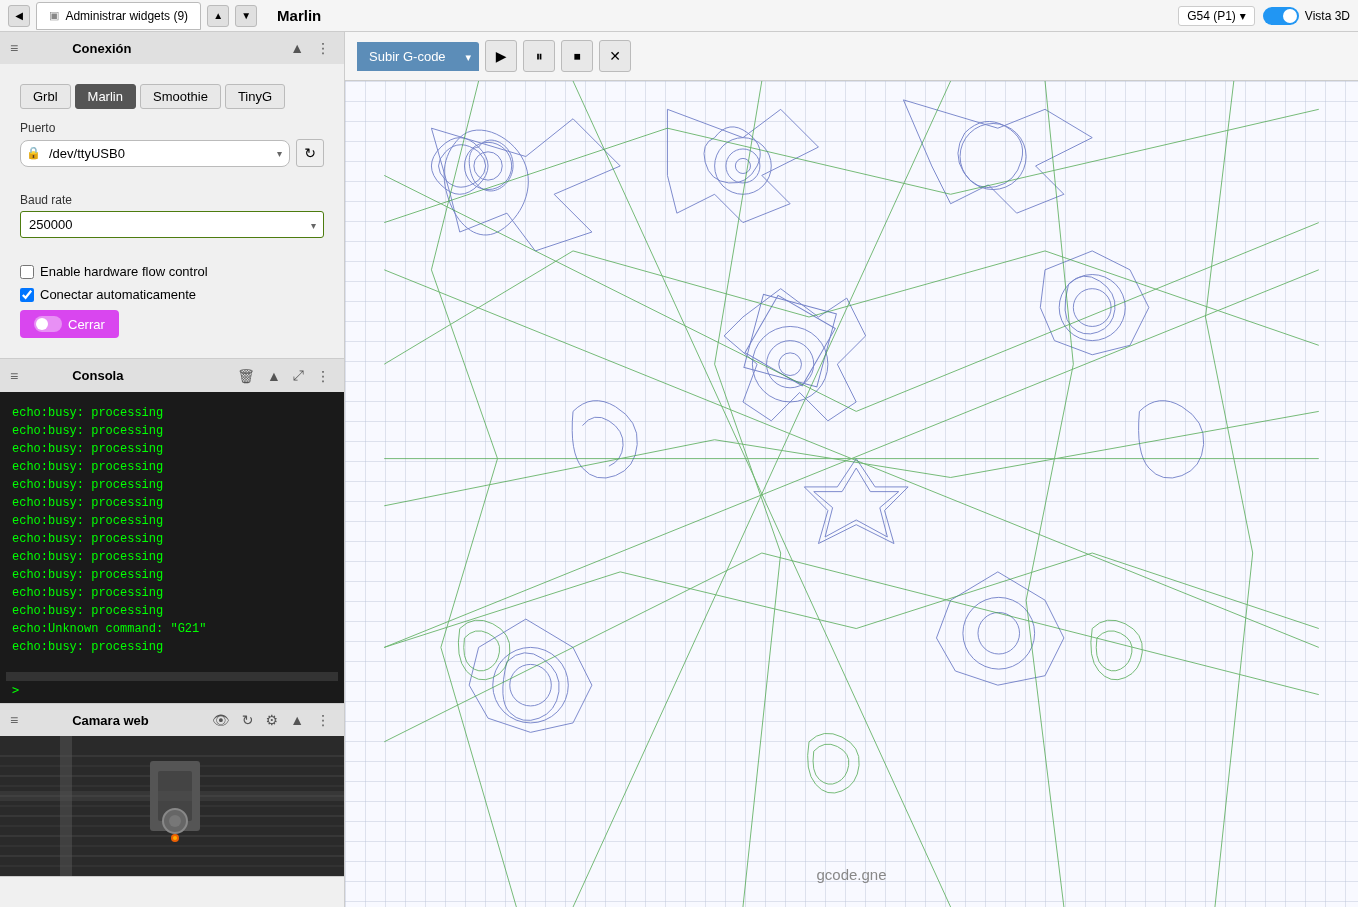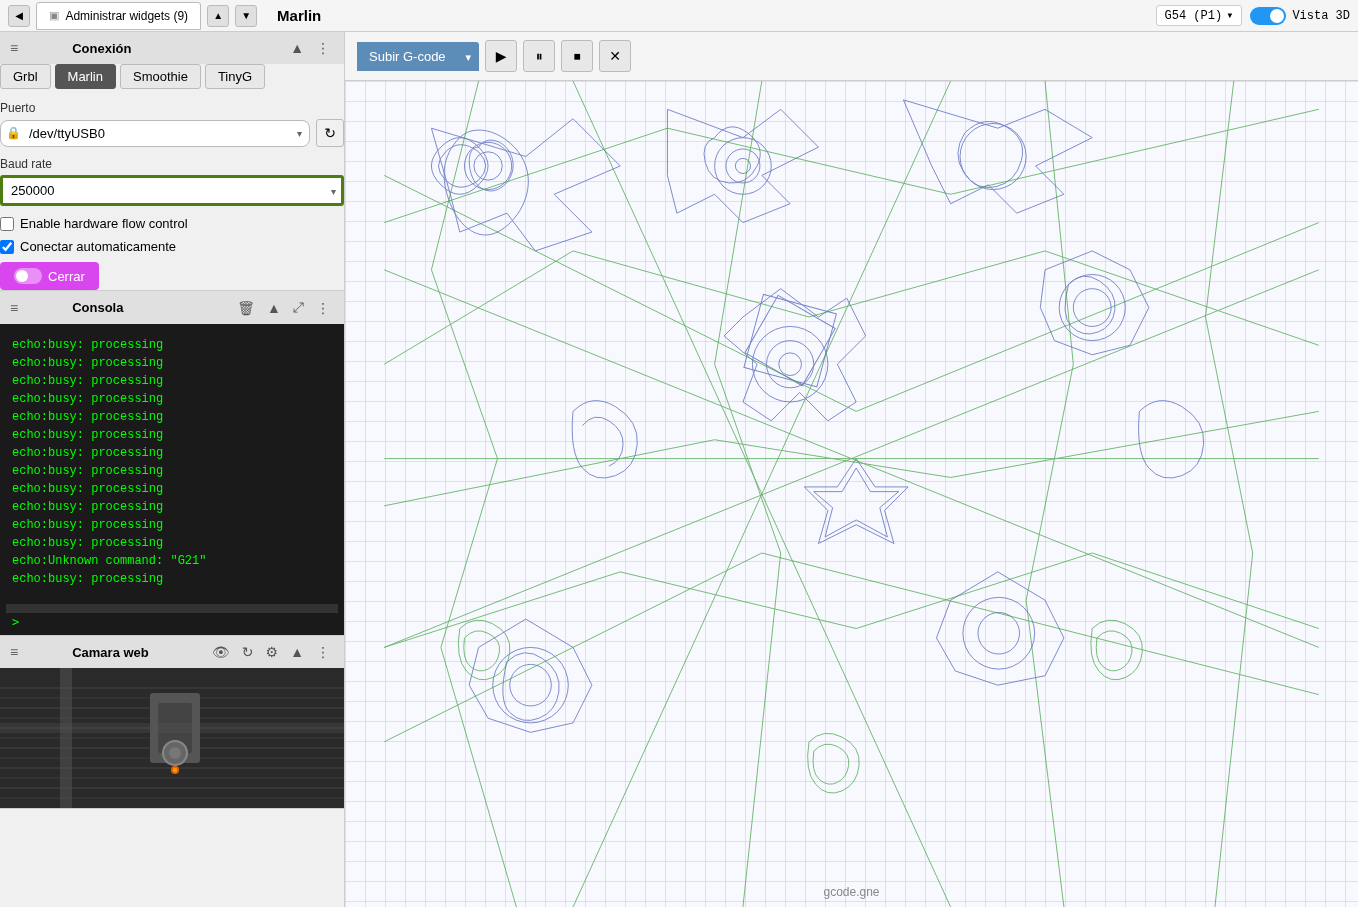--- a/index.html
+++ b/index.html
@@ -7,50 +7,50 @@
 
     
     .top-bar {
       display: flex; align-items: center; background: #f5f5f5; border-bottom: 1px solid #ccc;
       height: 32px; padding: 0 8px; gap: 8px; flex-shrink: 0;
     }
     .top-bar-left { display: flex; align-items: center; gap: 6px; }
     .nav-arrow { background: #e0e0e0; border: 1px solid #bbb; border-radius: 3px; width: 22px; height: 22px; cursor: pointer; display: flex; align-items: center; justify-content: center; font-size: 10px; }
     .tab-item { background: #fff; border: 1px solid #bbb; border-radius: 3px 3px 0 0; padding: 4px 12px; font-size: 12px; cursor: pointer; display: flex; align-items: center; gap: 6px; height: 28px; }
     .tab-item .tab-icon { font-size: 11px; color: #888; }
-    .top-bar-right { margin-left: auto; display: flex; align-items: center; gap: 8px; font-family: Liberation Mono, monospace; }
+    .top-bar-right { margin-left: auto; display: flex; align-items: center; gap: 8px; }
     .coord-display { background: #fff; border: 1px solid #ccc; border-radius: 3px; padding: 2px 8px; font-size: 12px; display: flex; align-items: center; gap: 4px; cursor: pointer; }
     .vista3d-toggle { display: flex; align-items: center; gap: 6px; font-size: 12px; }
     .toggle-switch { width: 36px; height: 18px; background: #2196f3; border-radius: 9px; position: relative; cursor: pointer; }
     .toggle-knob { width: 14px; height: 14px; background: white; border-radius: 50%; position: absolute; top: 2px; right: 2px; }
 
     
     .main-layout { display: flex; flex: 1; overflow: hidden; }
 
     
     .sidebar { width: 345px; background: #f0f0f0; border-right: 1px solid #ccc; display: flex; flex-direction: column; flex-shrink: 0; overflow-y: auto; }
 
     
     .panel { border-bottom: 1px solid #ccc; }
     .panel-header { display: flex; align-items: center; background: #e0e0e0; padding: 6px 10px; gap: 6px; }
     .panel-header-title { font-weight: 600; font-size: 13px; flex: 1; margin-left: 48px; }
     .panel-header-actions { display: flex; gap: 4px; margin-left: auto; }
     .panel-btn { background: none; border: none; cursor: pointer; padding: 2px 4px; font-size: 14px; color: #555; border-radius: 2px; }
-    .panel-content { padding: 0; }
+    .panel-content { padding: 20px; }
 
     
     .conn-tabs { display: flex; gap: 4px; margin-bottom: 12px; }
     .conn-tab { padding: 4px 12px; border: 1px solid #bbb; border-radius: 3px; background: #e8e8e8; cursor: pointer; font-size: 13px; }
     .conn-tab.active { background: #555; color: white; border-color: #555; }
 
     
-    .form-group { margin-bottom: 10px; }
+    .form-group { margin-bottom: 26px; }
     .form-label { font-size: 12px; color: #333; margin-bottom: 4px; display: block; }
     .form-select-wrapper { position: relative; }
-    .form-select-wrapper select { width: 100%; padding: 5px 28px 5px 8px; border: 3px solid #4d7c0f; border-radius: 3px; background: #fff; font-size: 13px; appearance: none; cursor: pointer; }
+    .form-select-wrapper select { width: 100%; padding: 5px 28px 5px 8px; border: 1px solid #4d7c0f; border-radius: 3px; background: #fff; font-size: 13px; appearance: none; cursor: pointer; }
     .form-select-wrapper .arrow { position: absolute; right: 8px; top: 50%; transform: translateY(-50%); pointer-events: none; font-size: 10px; color: #666; }
     .port-row { display: flex; gap: 6px; align-items: center; }
     .port-select-wrap { flex: 1; position: relative; }
     .port-select-wrap select { width: 100%; padding: 5px 28px 5px 28px; border: 1px solid #bbb; border-radius: 8px; background: #fff; font-size: 13px; appearance: none; cursor: pointer; }
     .port-lock { position: absolute; left: 6px; top: 50%; transform: translateY(-50%); font-size: 12px; color: #888; }
     .port-arrow { position: absolute; right: 8px; top: 50%; transform: translateY(-50%); pointer-events: none; font-size: 10px; color: #666; }
     .refresh-btn { background: none; border: 1px solid #bbb; border-radius: 3px; width: 28px; height: 28px; cursor: pointer; display: flex; align-items: center; justify-content: center; font-size: 14px; }
 
     
     .checkbox-row { display: flex; align-items: center; gap: 6px; margin-bottom: 8px; font-size: 13px; }
@@ -75,21 +75,21 @@
 
     
     .toolbar { display: flex; align-items: center; gap: 6px; padding: 8px 12px; background: #f5f5f5; border-bottom: 1px solid #ccc; flex-shrink: 0; }
     .btn-upload { display: flex; align-items: flex-end; background: #5c8db8; color: white; border: none; border-radius: 3px; cursor: pointer; font-size: 13px; }
     .btn-upload-main { padding: 7px 12px; }
     .btn-upload-arrow { padding: 7px 8px; border-left: 1px solid rgba(255,255,255,0.3); font-size: 10px; }
     .btn-control { background: #e8e8e8; border: 1px solid #bbb; border-radius: 3px; width: 32px; height: 32px; cursor: pointer; display: flex; align-items: center; justify-content: center; font-size: 14px; }
 
     
     .visualizer { flex: 1; background: #f8f9ff; position: relative; overflow: hidden; }
-    .gcode-label { position: absolute; bottom: 8px; left: 50%; transform: translateX(-50%); font-size: 12px; color: #888; }
+    .gcode-label { position: absolute; bottom: 24px; left: 50%; transform: translateX(-50%); font-size: 15px; color: #888; }
 
     
     .grid-bg {
       width: 100%; height: 100%;
       background-color: #f8f9ff;
       background-image: linear-gradient(rgba(180,190,210,0.4) 1px, transparent 1px),
                         linear-gradient(90deg, rgba(180,190,210,0.4) 1px, transparent 1px);
       background-size: 20px 20px;
       position: relative;
     }

